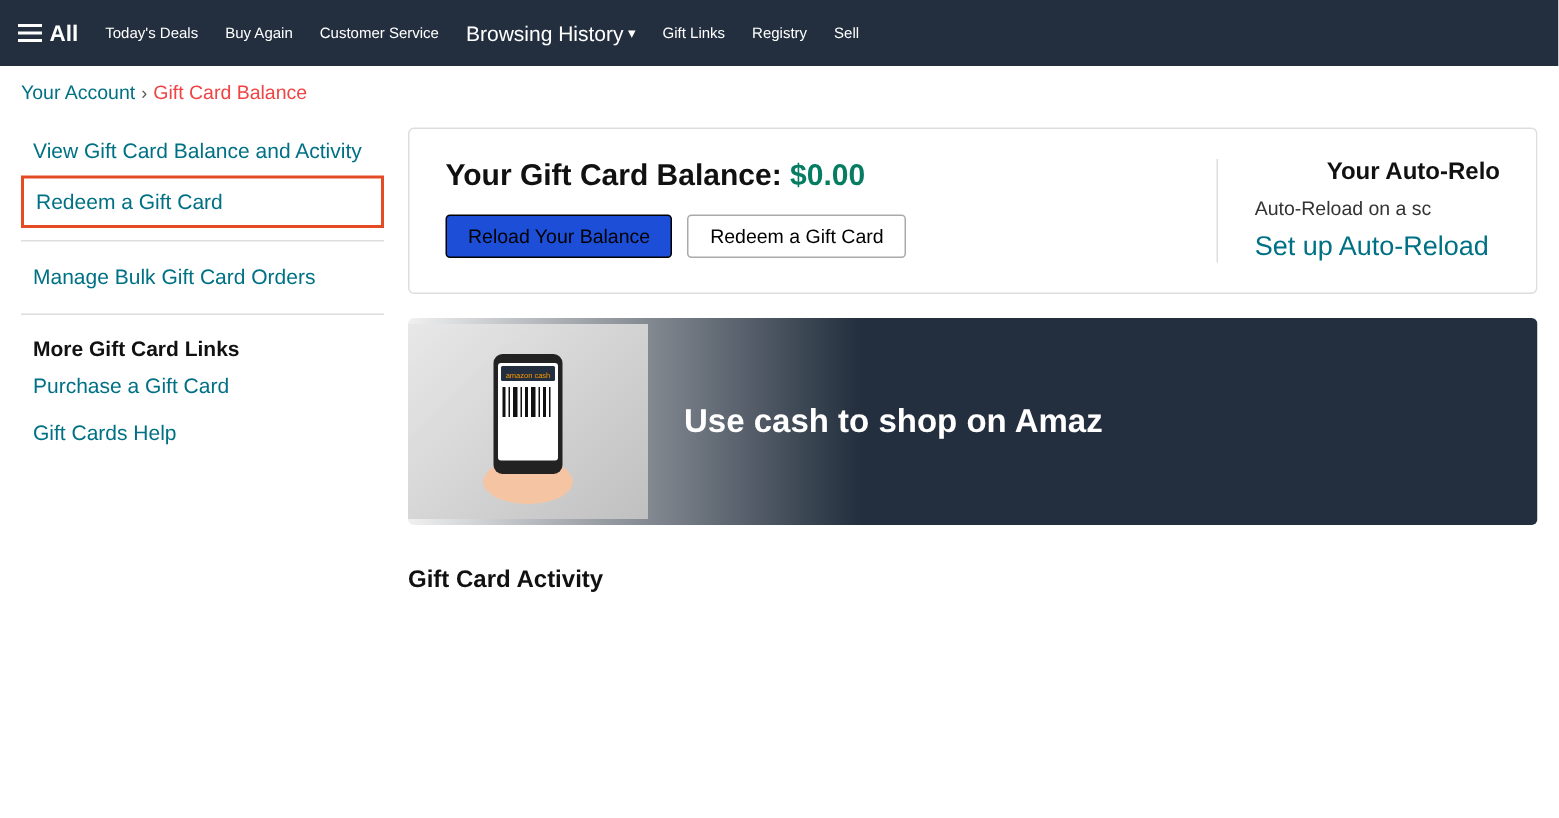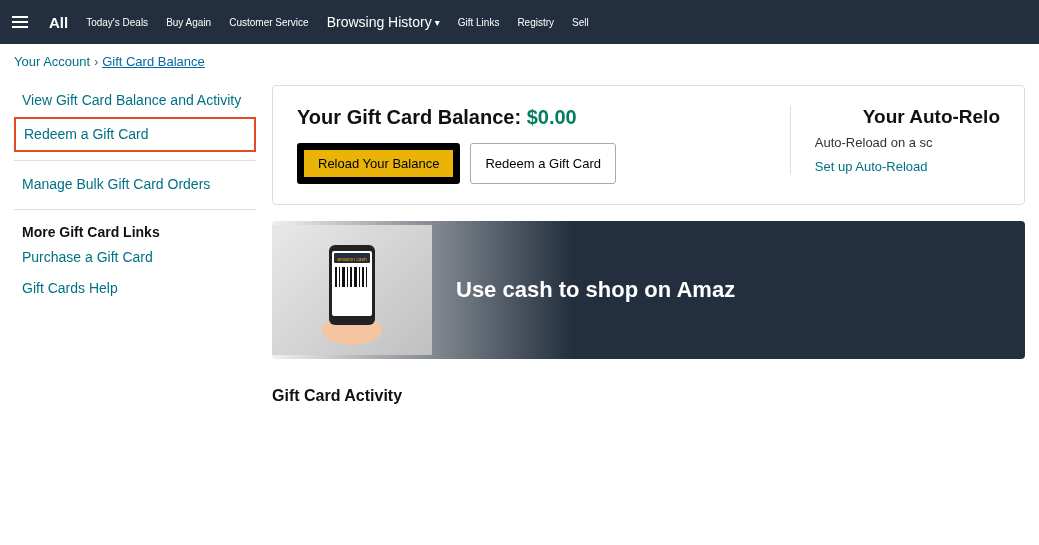--- a/index.html
+++ b/index.html
@@ -10,21 +10,21 @@
       background-color: #232f3e;
       display: flex;
       align-items: center;
       padding: 8px 12px;
       gap: 18px;
       height: 44px;
     }
     .navbar-all {
       display: flex;
       align-items: center;
-      gap: 21px;
+      gap: 5px;
       color: #fff;
       font-weight: bold;
       font-size: 15px;
       cursor: pointer;
     }
     .hamburger-icon {
       display: flex;
       flex-direction: column;
       gap: 3px;
     }
@@ -59,21 +59,21 @@
       align-items: center;
       gap: 4px;
       text-align: right;
     }
     .breadcrumb-link {
       color: #007185;
       cursor: pointer;
       text-decoration: none;
     }
     .breadcrumb-separator { color: #555; font-size: 12px; }
-    .breadcrumb-current { color: #0369a1; font-weight: normal; text-decoration: underline; }
+    .breadcrumb-current { color: #ef4444; font-weight: normal; }
 
     
     .main-layout {
       display: flex;
       padding: 0 14px;
       gap: 0;
     }
 
     
     .sidebar {
@@ -140,22 +140,22 @@
       color: #067d62;
       font-size: 20px;
       font-weight: bold;
     }
     .balance-buttons {
       display: flex;
       gap: 10px;
       margin-top: 4px;
     }
     .btn-reload {
-      background: #eab308;
-      border: 7px solid #000000;
+      background: #1d4ed8;
+      border: 1px solid #000000;
       border-radius: 3px;
       padding: 6px 14px;
       font-size: 13px;
       cursor: pointer;
       font-weight: normal;
     }
     .btn-redeem {
       background: #fff;
       border: 1px solid #aaa;
       border-radius: 3px;
@@ -163,34 +163,34 @@
       font-size: 13px;
       cursor: pointer;
     }
 
     .balance-right {
       min-width: 180px;
       padding-left: 24px;
       border-left: 1px solid #ddd;
     }
     .auto-reload-title {
-      font-size: 19px;
+      font-size: 16px;
       font-weight: bold;
       margin-bottom: 6px;
       margin-left: 48px;
     }
     .auto-reload-desc {
       font-size: 13px;
       color: #333;
       margin-bottom: 6px;
       line-height: 1.4;
     }
     .auto-reload-link {
       color: #007185;
-      font-size: 13px;
+      font-size: 18px;
       cursor: pointer;
       text-decoration: none;
     }
 
     
     .banner {
       background: linear-gradient(to right, #f0f0f0 0%, #232f3e 40%);
       border-radius: 4px;
       height: 138px;
       display: flex;

